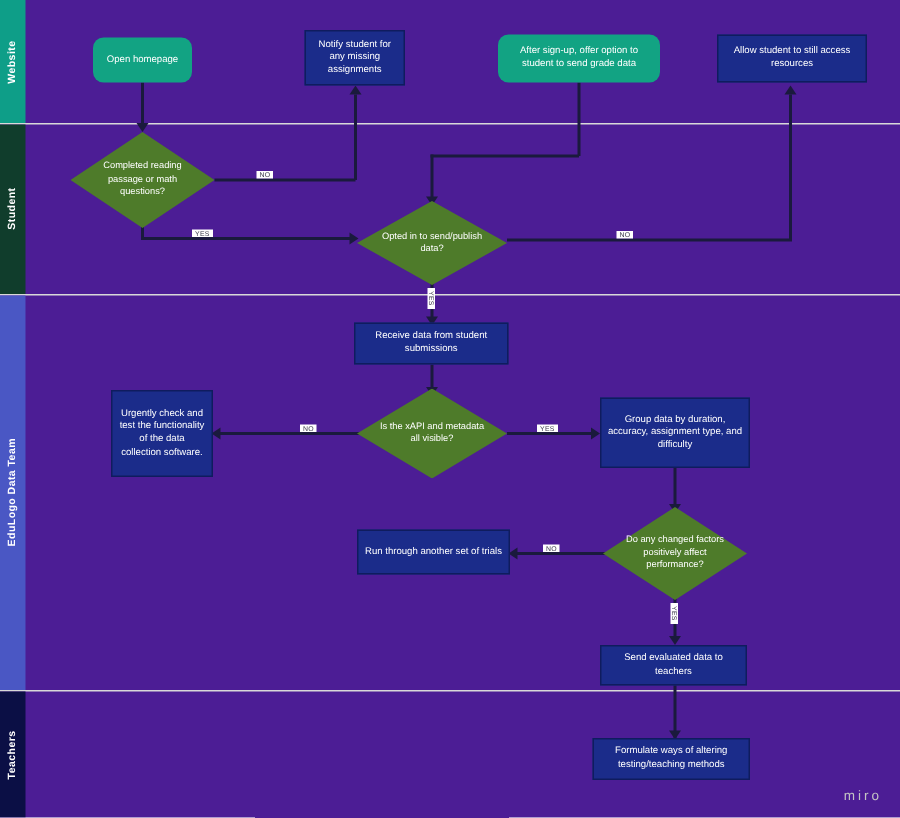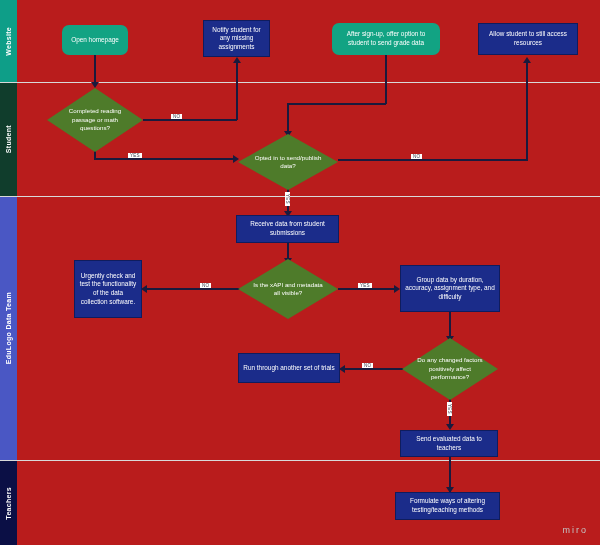--- a/index.html
+++ b/index.html
@@ -5,21 +5,21 @@
   html, body {
     margin: 0; padding: 0;
     width: 600px; height: 545px;
     background: #ffffff;
     font-family: "Liberation Sans", sans-serif;
     overflow: hidden;
   }
   #canvas {
     position: relative;
     width: 600px; height: 545px;
-    background: #b91c1c;
+    background: #4c1d95;
   }
 
   
   .lane {
     position: absolute;
     left: 0;
     width: 600px;
     box-sizing: border-box;
     border-top: 1px solid #d9d9d9;
   }

